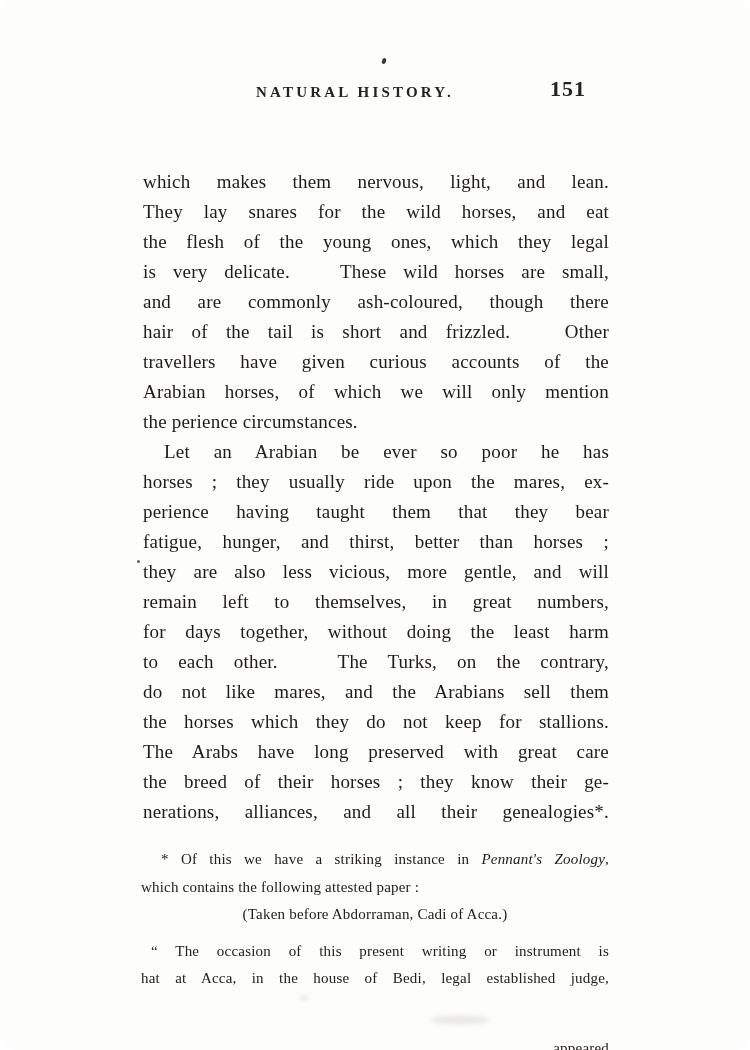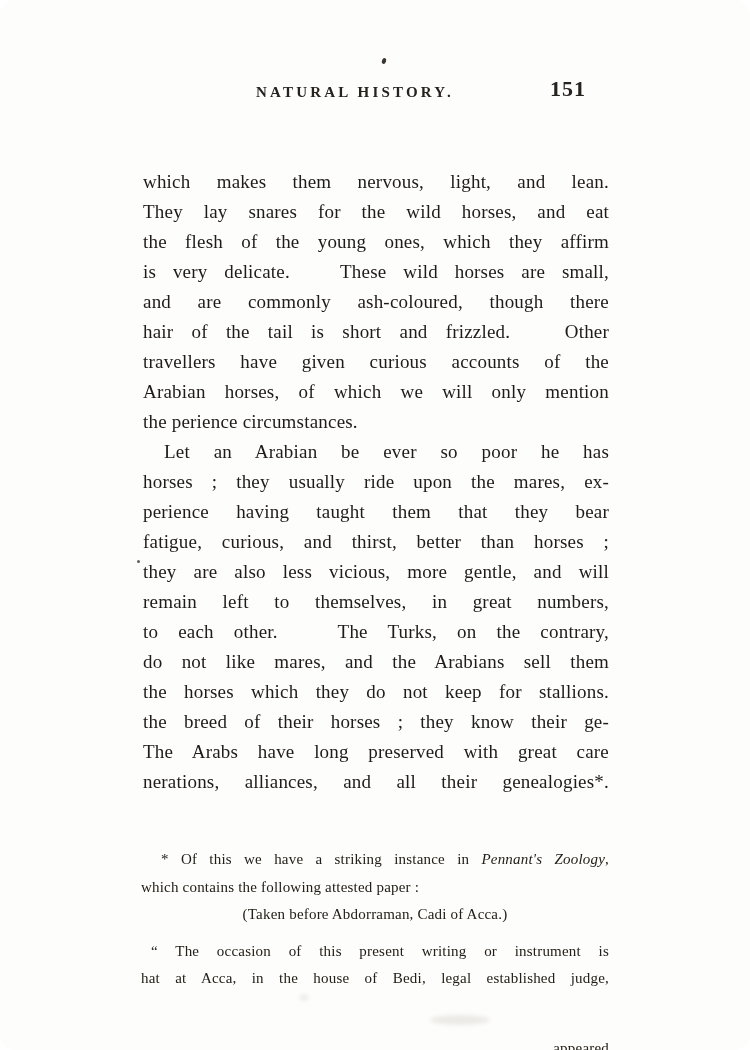--- a/index.html
+++ b/index.html
@@ -83,38 +83,39 @@
 <body>
 
 <div class="page">
 
   <div class="running-title">NATURAL HISTORY.</div>
   <div class="page-number">151</div>
 
   <div class="body-block">
     <div class="bline">which makes them nervous, light, and lean.</div>
     <div class="bline">They lay snares for the wild horses, and eat</div>
-    <div class="bline">the flesh of the young ones, which they affirm</div>
+    <div class="bline">the flesh of the young ones, which they legal</div>
     <div class="bline">is very delicate.&nbsp;&nbsp; These wild horses are small,</div>
     <div class="bline">and are commonly ash-coloured, though there</div>
     <div class="bline">hair of the tail is short and frizzled.&nbsp;&nbsp; Other</div>
     <div class="bline">travellers have given curious accounts of the</div>
     <div class="bline">Arabian horses, of which we will only mention</div>
     <div class="bline endpara">the perience circumstances.</div>
     <div class="bline indent">Let an Arabian be ever so poor he has</div>
     <div class="bline">horses ; they usually ride upon the mares, ex-</div>
     <div class="bline">perience having taught them that they bear</div>
-    <div class="bline">fatigue, curious, and thirst, better than horses ;</div>
+    <div class="bline">fatigue, hunger, and thirst, better than horses ;</div>
     <div class="bline">they are also less vicious, more gentle, and will</div>
     <div class="bline">remain left to themselves, in great numbers,</div>
+    <div class="bline">for days together, without doing the least harm</div>
     <div class="bline">to each other.&nbsp;&nbsp; The Turks, on the contrary,</div>
     <div class="bline">do not like mares, and the Arabians sell them</div>
     <div class="bline">the horses which they do not keep for stallions.</div>
+    <div class="bline">The Arabs have long preserved with great care</div>
     <div class="bline">the breed of their horses ; they know their ge-</div>
-    <div class="bline">The Arabs have long preserved with great care</div>
     <div class="bline">nerations, alliances, and all their genealogies*.</div>
   </div>
 
   <div class="footnote-block">
     <div class="fline indent">
       <span>* Of this we have a striking instance in </span><span class="italic">Pennant's Zoology</span><span>,</span>
     </div>
     <div class="fline left">which contains the following attested paper :</div>
     <div class="fline center">(Taken before Abdorraman, Cadi of Acca.)</div>
     <div class="fline small-indent">“ The occasion of this present writing or instrument is</div>

